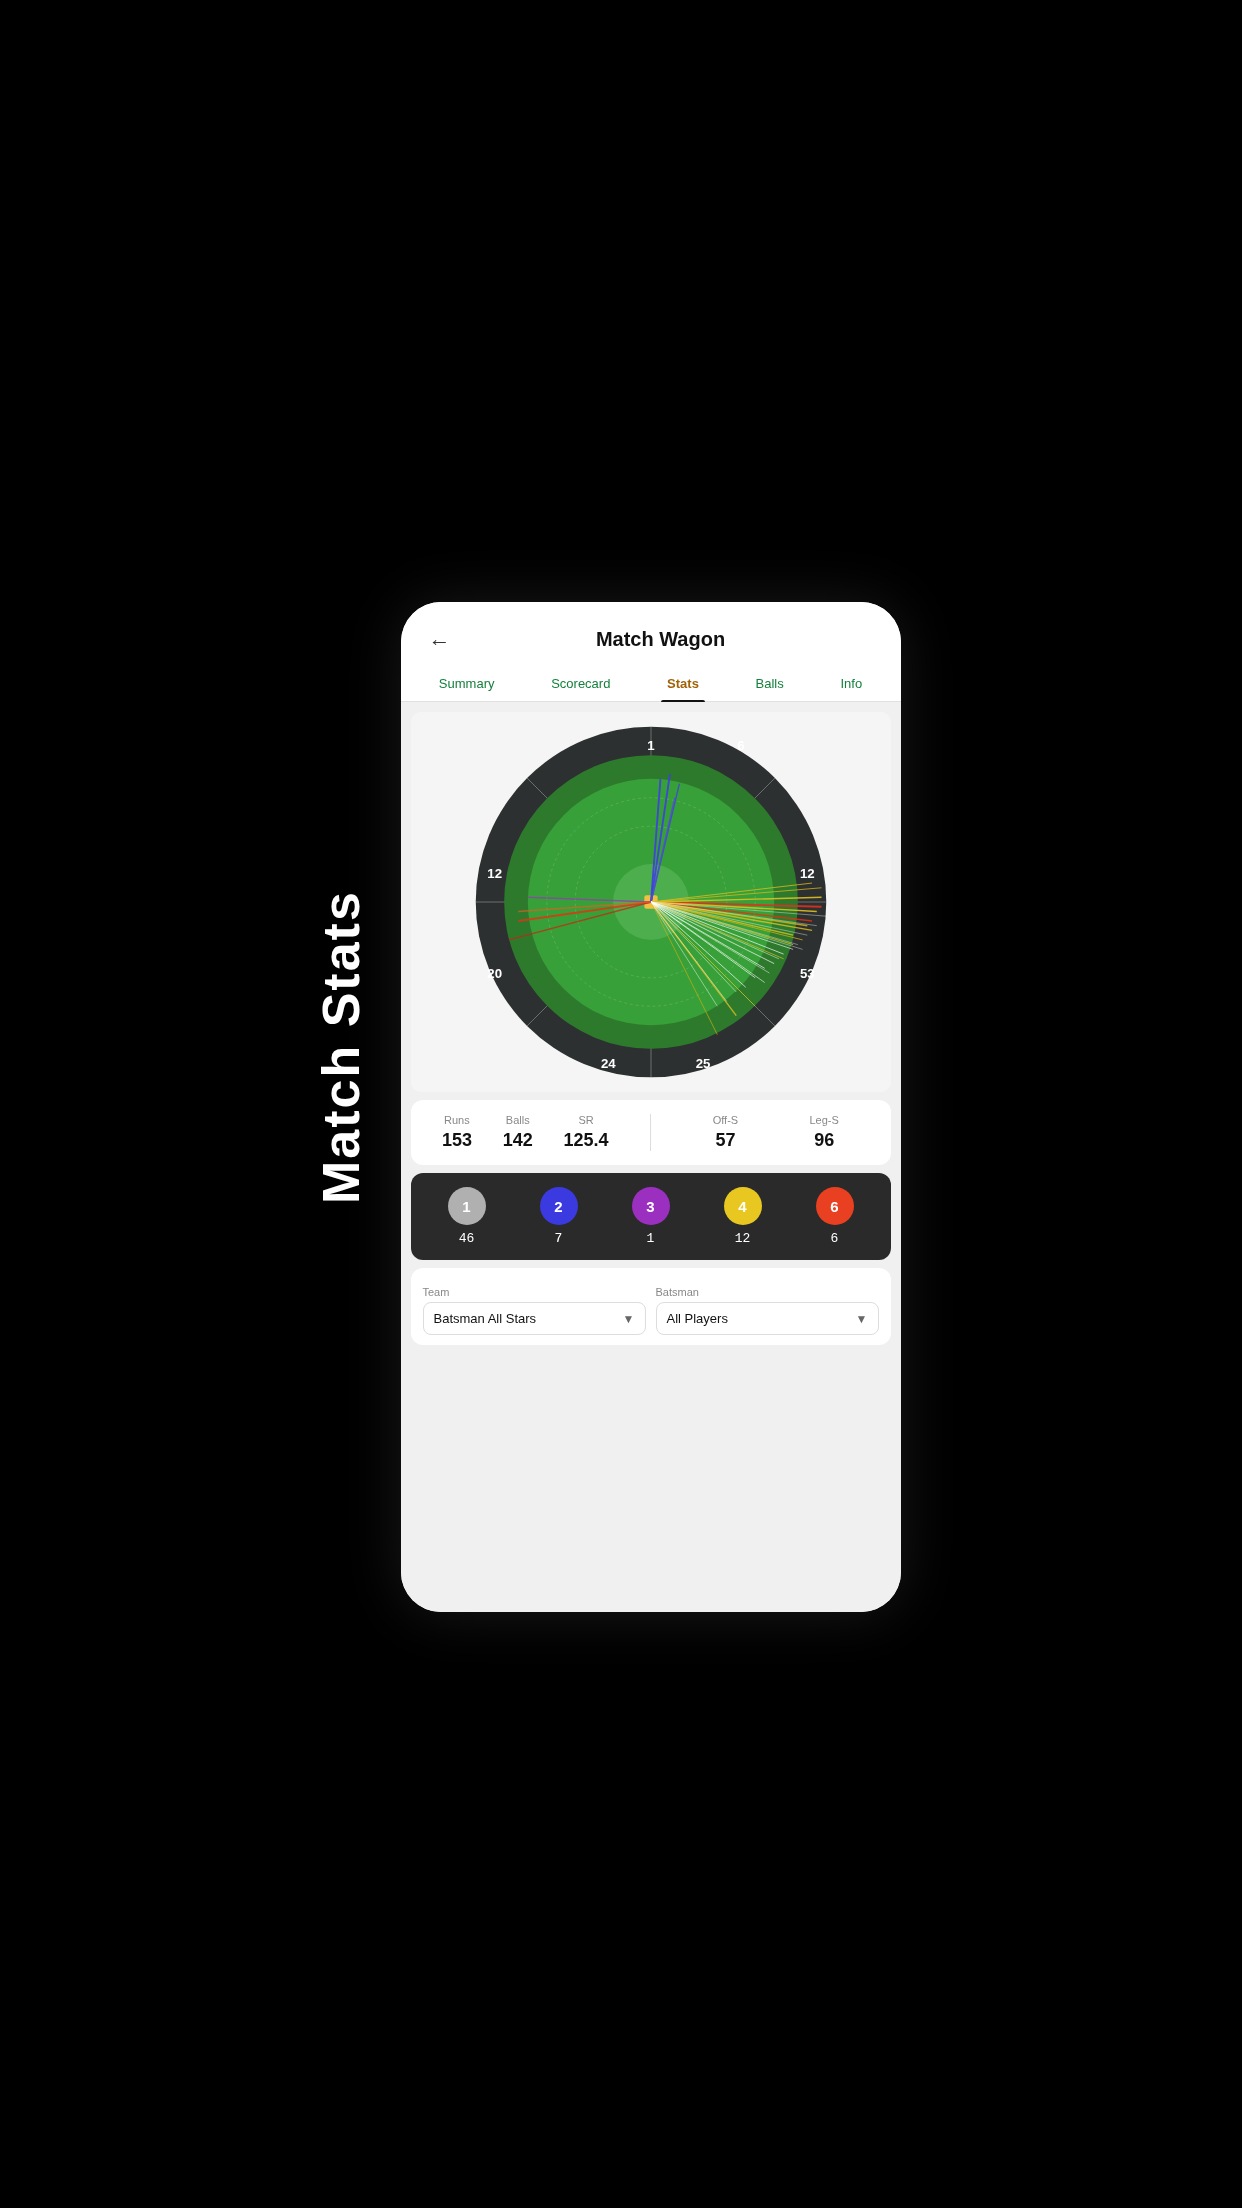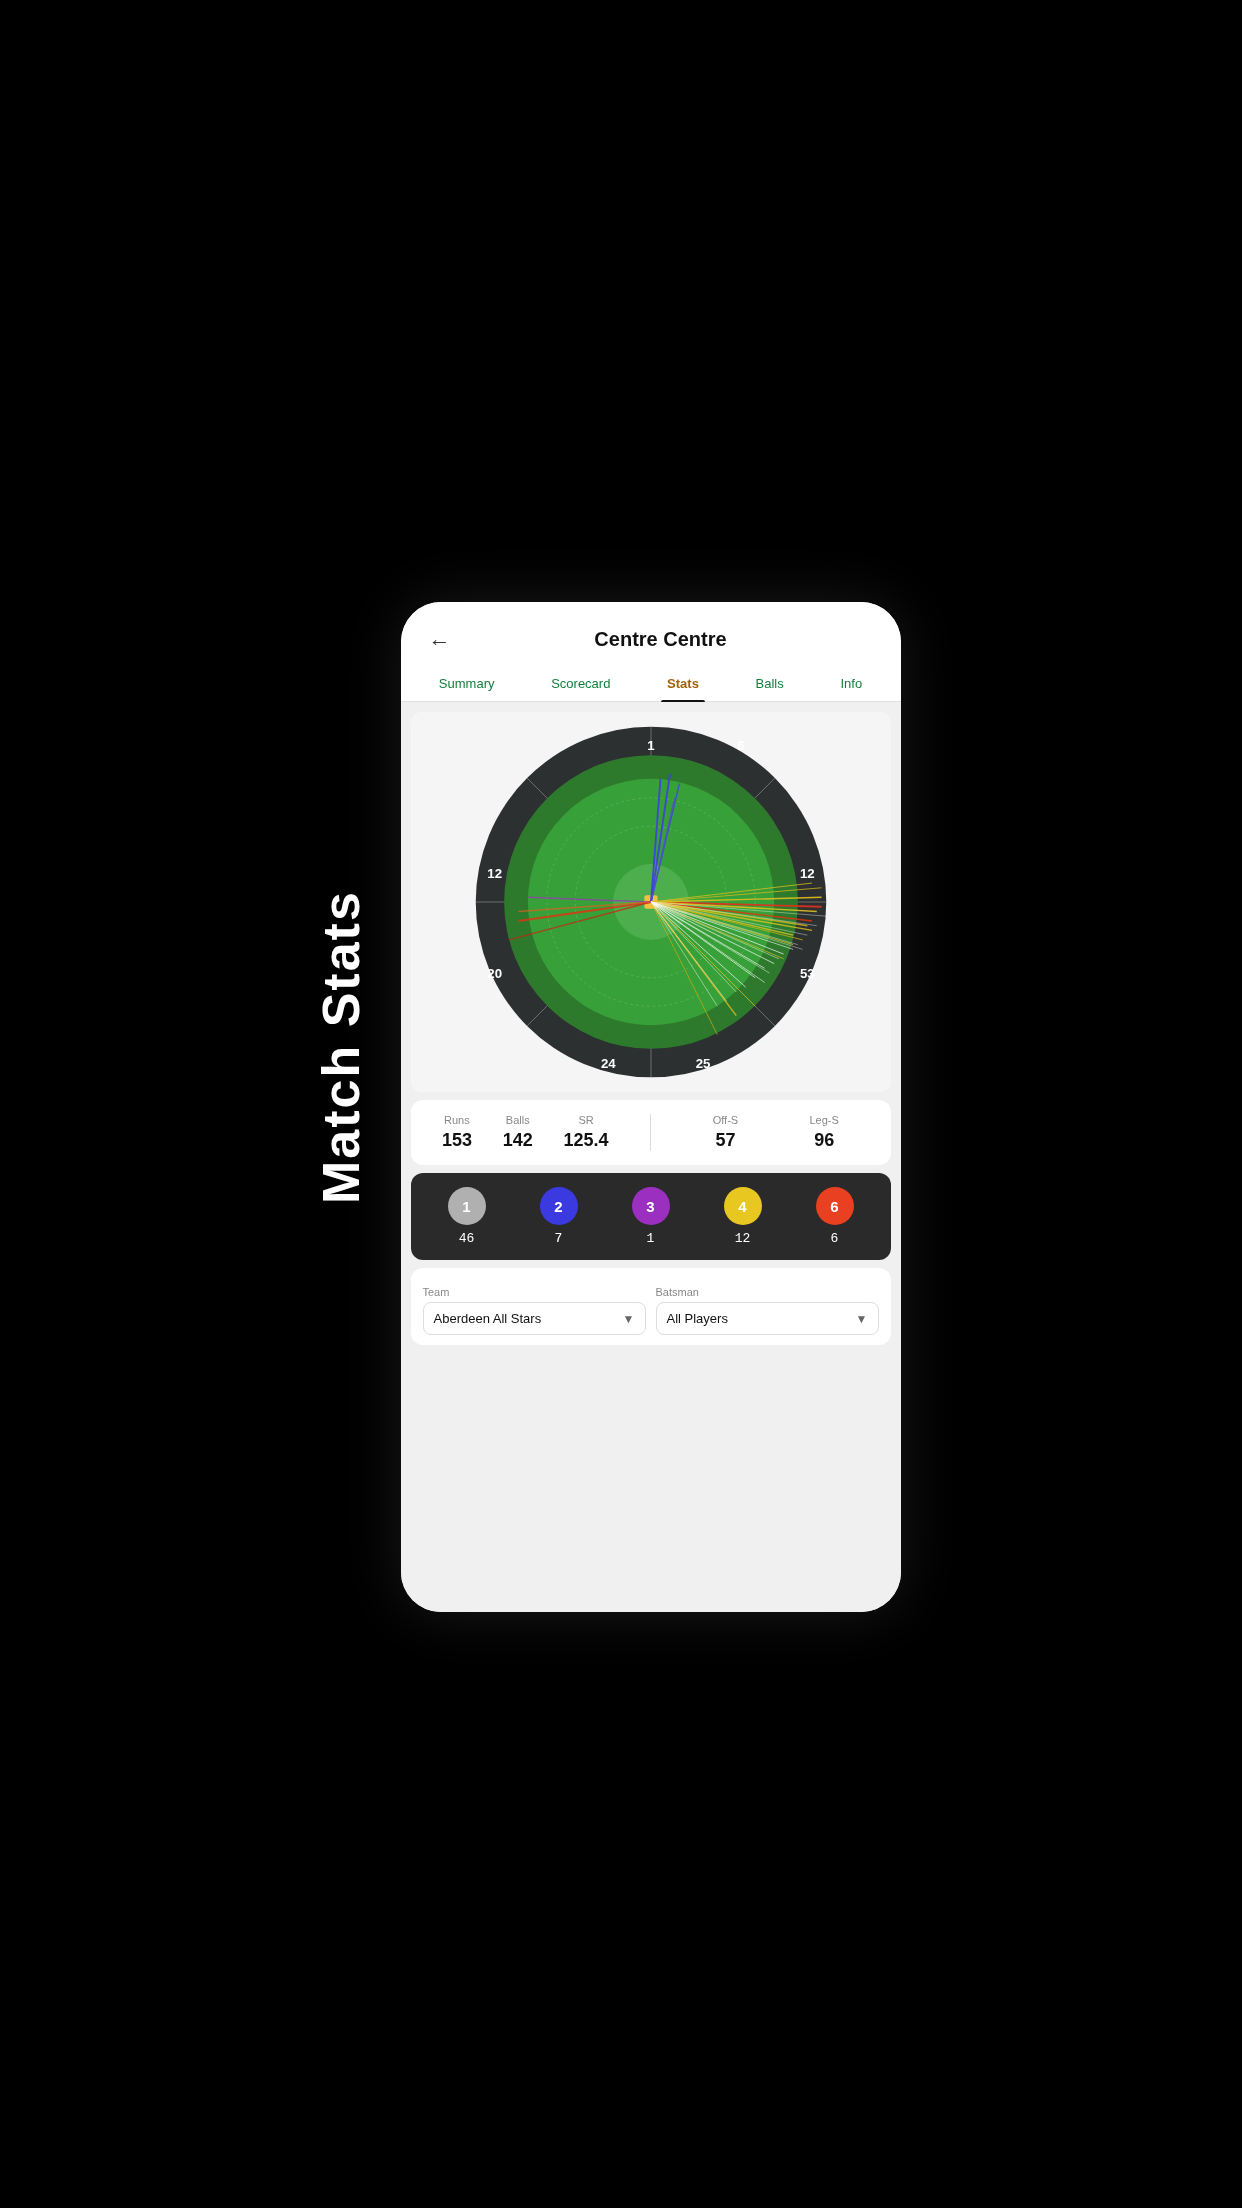--- a/index.html
+++ b/index.html
@@ -234,21 +234,21 @@
 </head>
 <body>
 
 <div class="outer-wrapper">
   <div class="side-label">Match Stats</div>
 
   <div class="phone-frame">
 
     <div class="header">
       <button class="back-btn">←</button>
-      <span class="header-title">Centre Centre</span>
+      <span class="header-title">Match Wagon</span>
     </div>
 
     <div class="tabs-bar">
       <div class="tab-item">Summary</div>
       <div class="tab-item">Scorecard</div>
       <div class="tab-item active">Stats</div>
       <div class="tab-item">Balls</div>
       <div class="tab-item">Info</div>
     </div>
 
@@ -382,21 +382,21 @@
         <div class="legend-item">
           <div class="legend-circle" style="background:#e84020;">6</div>
           <span class="legend-count">6</span>
         </div>
       </div>
 
       <div class="dropdowns-section">
         <div class="dropdown-group">
           <div class="dropdown-label">Team</div>
           <button class="dropdown-btn">
-            <span>Aberdeen All Stars</span>
+            <span>Batsman All Stars</span>
             <span class="dropdown-arrow">▼</span>
           </button>
         </div>
         <div class="dropdown-group">
           <div class="dropdown-label">Batsman</div>
           <button class="dropdown-btn">
             <span>All Players</span>
             <span class="dropdown-arrow">▼</span>
           </button>
         </div>

